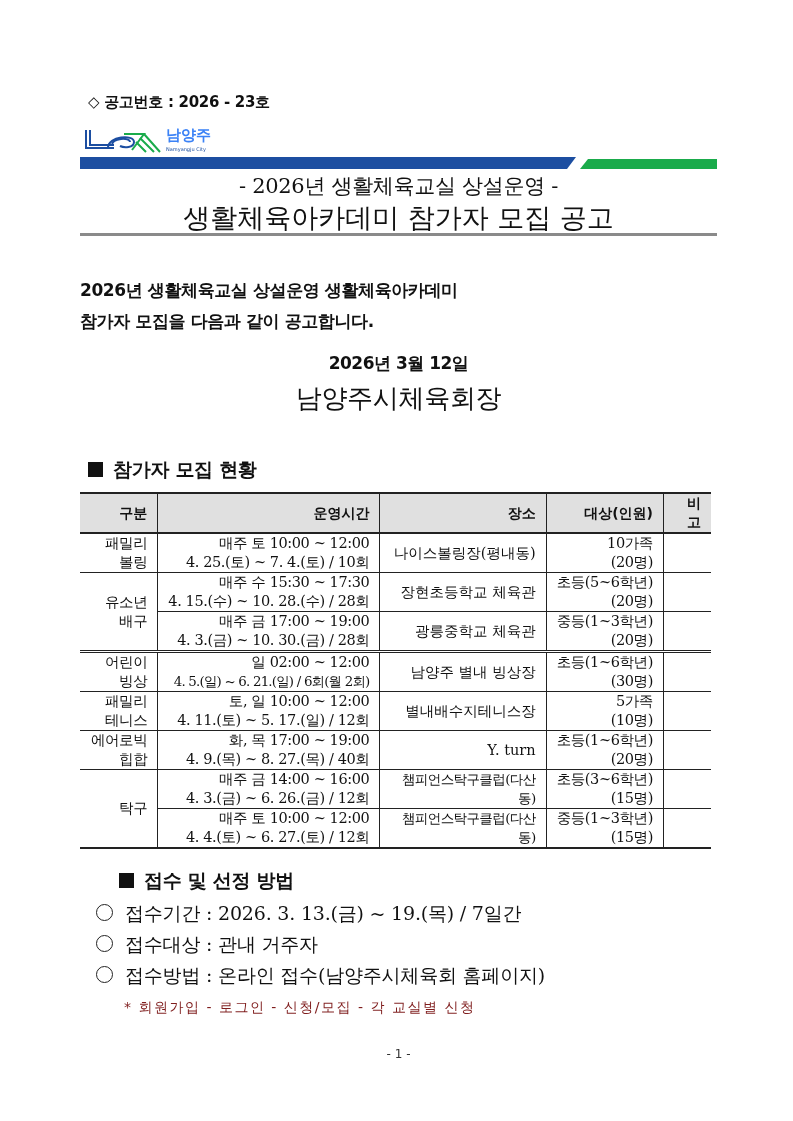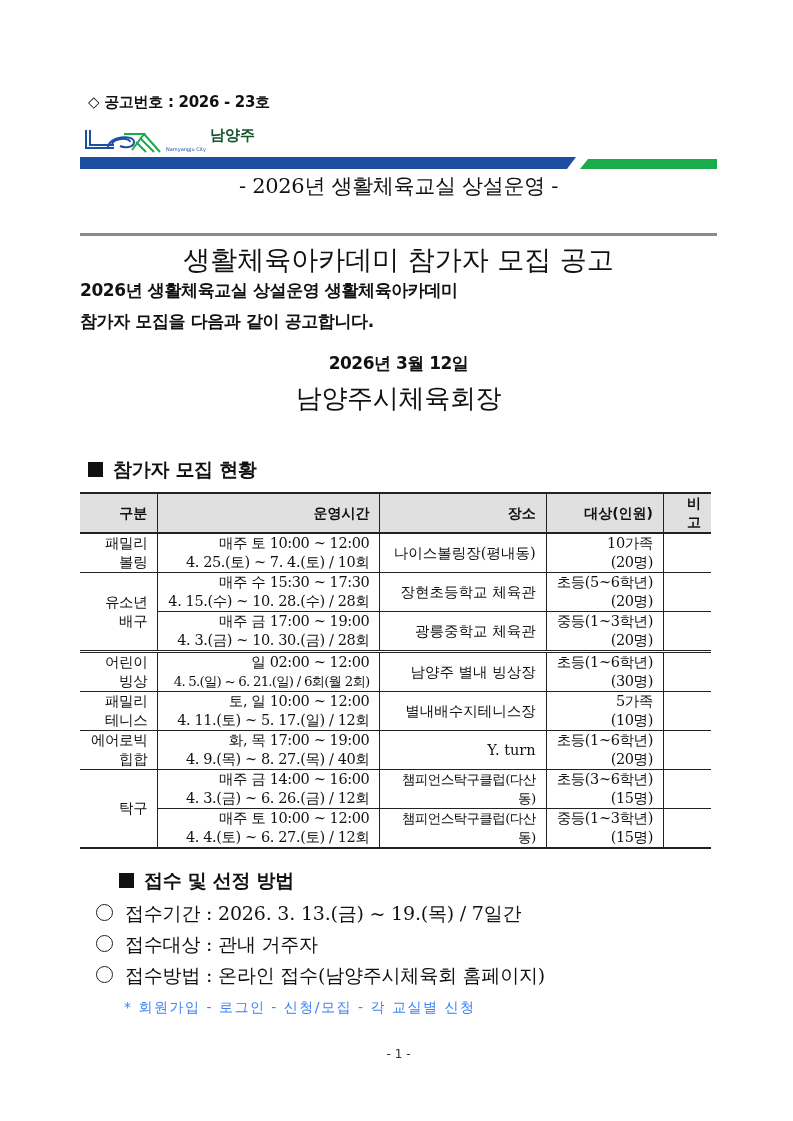--- a/index.html
+++ b/index.html
@@ -1,24 +1,24 @@
 <!DOCTYPE html>
 <html><head>
   <meta charset="utf-8">
   <style>
     html, body { margin: 0; padding: 0; background: #ffffff; }
     body { width: 793px; height: 1121px; position: relative; overflow: hidden; font-family: "DejaVu Serif", "Liberation Serif", serif; color: #111; }
     .abs { position: absolute; }
     .notice-no { left: 88px; top: 93px; font-family: "DejaVu Sans", sans-serif; font-weight: bold; font-size: 15px; letter-spacing: -0.3px; }
     .logo { left: 84px; top: 126px; width: 160px; height: 30px; }
-    .logo-text { left: 166px; top: 126px; font-family: "DejaVu Sans", sans-serif; font-weight: bold; font-size: 15px; color: #14532d; margin-left: 44px; }
+    .logo-text { left: 166px; top: 126px; font-family: "DejaVu Sans", sans-serif; font-weight: bold; font-size: 15px; color: #3b82f6; }
     .logo-sub { left: 166px; top: 146px; font-family: "DejaVu Sans", sans-serif; font-size: 5px; color: #1a4ea0; }
     .band { left: 80px; top: 157px; width: 637px; height: 12px; }
     .subtitle { left: 80px; width: 637px; top: 172px; text-align: center; font-size: 21px; letter-spacing: -0.3px; }
-    .title { left: 80px; width: 637px; top: 200px; text-align: center; font-size: 27px; letter-spacing: 0px; margin-top: 42px; }
+    .title { left: 80px; width: 637px; top: 200px; text-align: center; font-size: 27px; letter-spacing: 0px; }
     .title-rule { left: 80px; top: 233px; width: 637px; height: 3px; background: #8a8a8a; }
     .intro { left: 80px; width: 637px; text-align: left; font-family: "DejaVu Sans", sans-serif; font-weight: bold; font-size: 17px; letter-spacing: -0.4px; }
     .intro1 { top: 279px; }
     .intro2 { top: 310px; }
     .date { left: 80px; width: 637px; top: 352px; text-align: center; font-family: "DejaVu Sans", sans-serif; font-weight: bold; font-size: 17px; letter-spacing: -0.5px; }
     .org { left: 80px; width: 637px; top: 381px; text-align: center; font-family: "DejaVu Sans", sans-serif; font-size: 26px; letter-spacing: -0.3px; }
     .section-head { left: 88px; font-family: "DejaVu Sans", sans-serif; font-weight: bold; font-size: 19px; letter-spacing: -0.3px; }
     .section-head .sq { display: inline-block; width: 15px; height: 15px; background: #111; margin-right: 10px; vertical-align: -1px; }
     .sec1 { top: 457px; }
     .sec2 { top: 868px; padding-left: 31px; }
@@ -32,21 +32,21 @@
     table.recruit td.lastcol, table.recruit th.lastcol { border-right: none; }
     .cat { letter-spacing: 1px; }
     .time-line { display: block; white-space: nowrap; letter-spacing: -0.4px; }
     .time-line.small { font-size: 13.4px; letter-spacing: -0.8px; }
 
     .bullet { left: 96px; font-size: 19px; letter-spacing: -0.2px; }
     .bullet .circle { display: inline-block; width: 15px; height: 15px; border: 1.5px solid #222; border-radius: 50%; margin-right: 12px; vertical-align: -1px; }
     .b1 { top: 901px; }
     .b2 { top: 932px; }
     .b3 { top: 963px; }
-    .note { left: 124px; top: 999px; font-family: "DejaVu Sans", sans-serif; font-size: 14px; letter-spacing: 1.5px; color: #3b82f6; }
+    .note { left: 124px; top: 999px; font-family: "DejaVu Sans", sans-serif; font-size: 14px; letter-spacing: 1.5px; color: #7f1d1d; }
     .page-no { left: 80px; width: 637px; top: 1047px; text-align: center; font-family: "DejaVu Sans", sans-serif; font-size: 12px; color: #333; }
   </style>
 </head>
 <body>
 
 <div class="abs notice-no">◇ 공고번호 : 2026 - 23호</div>
 
 <svg class="abs logo" viewBox="0 0 80 30" width="80" height="30" style="left:84px;top:126px;width:80px;height:30px;">
   <path d="M2 4 V22 H30" fill="none" stroke="#1c4ea1" stroke-width="2"></path>
   <path d="M6 4 V19 H30" fill="none" stroke="#1c4ea1" stroke-width="2"></path>

